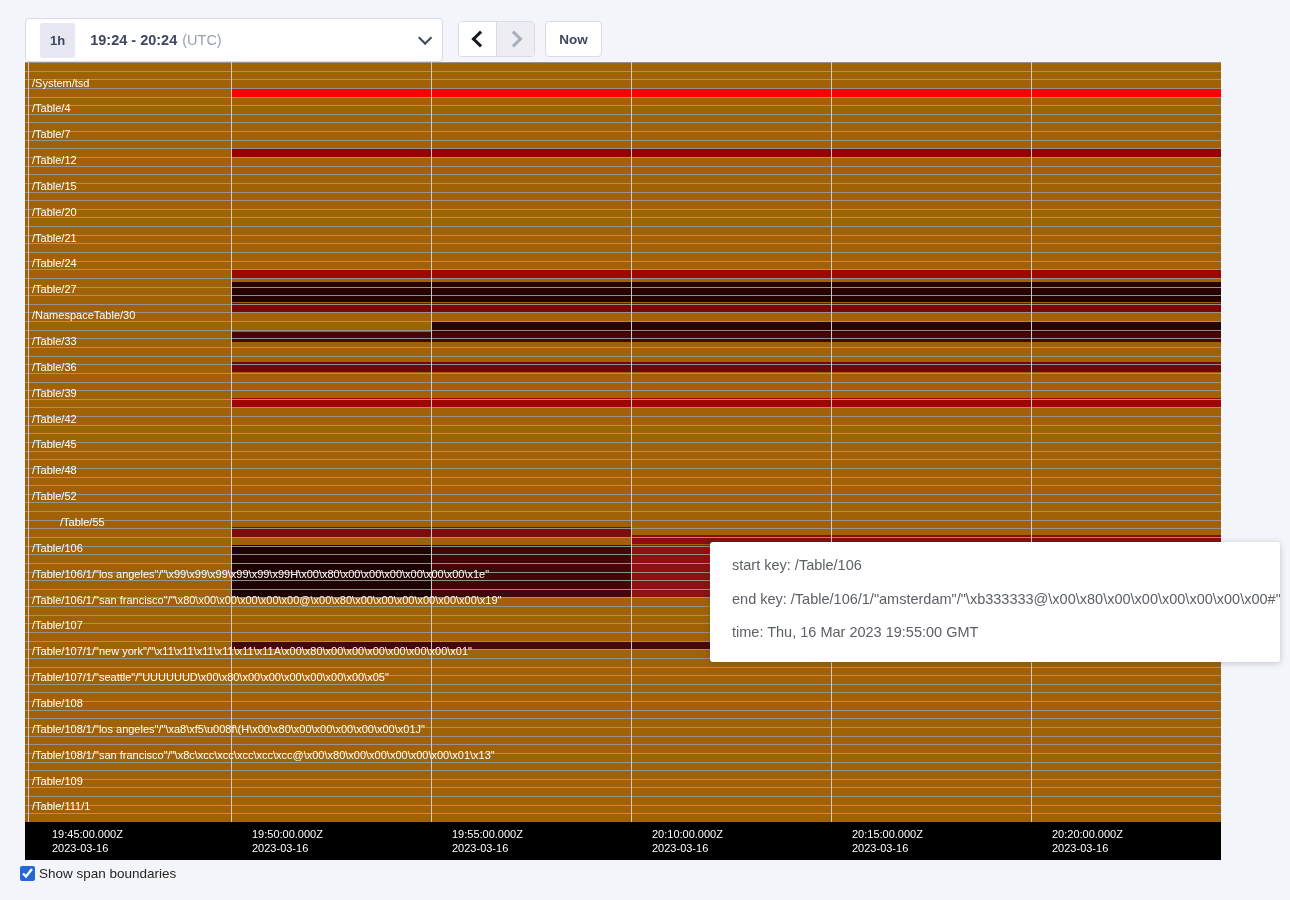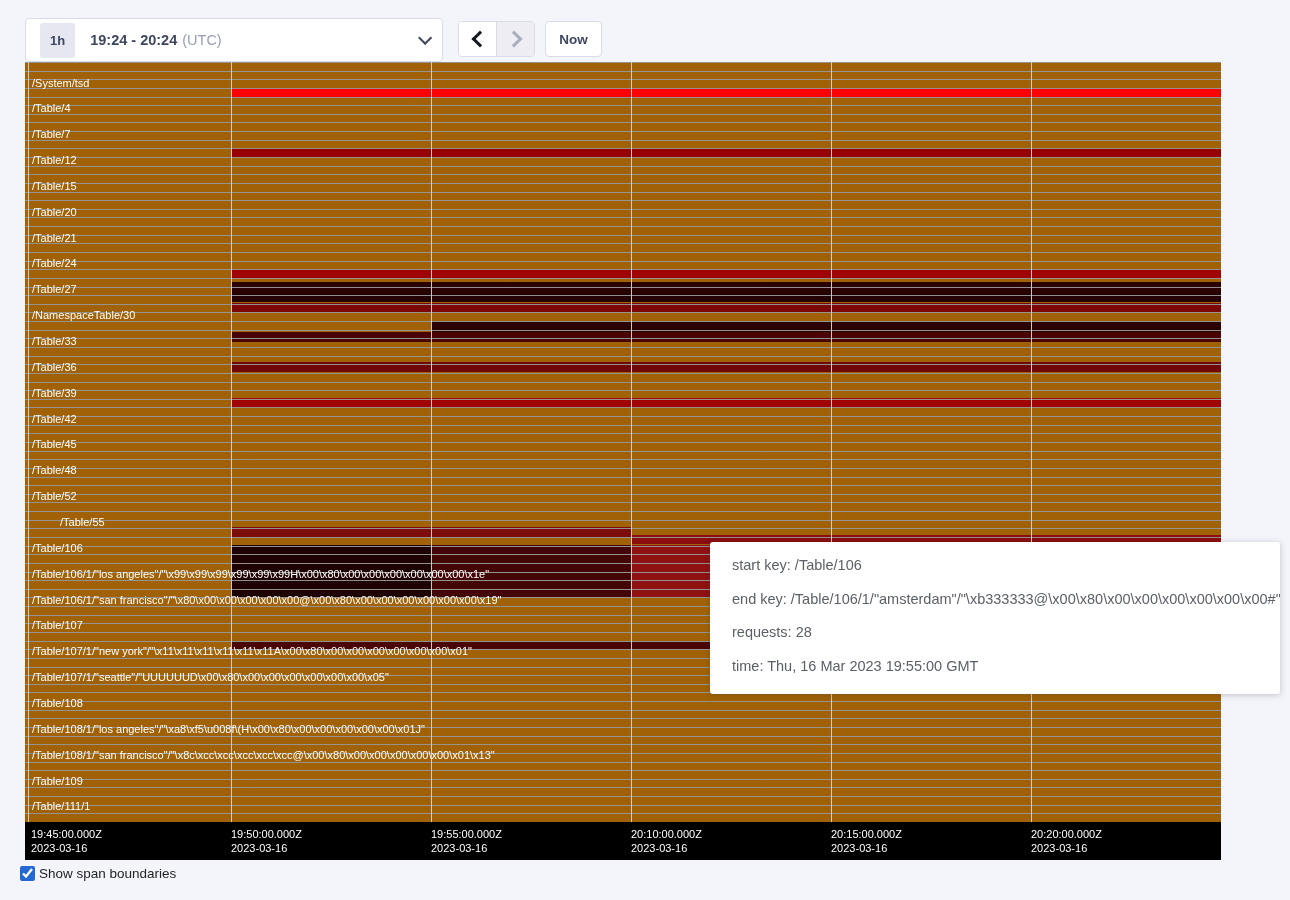--- a/index.html
+++ b/index.html
@@ -29,24 +29,24 @@
 
   
   .viz{position:absolute;left:25px;top:62px;width:1196px;height:798px;background:#a16207;}
   .grid{position:absolute;left:0;top:0;width:1196px;height:760px;overflow:hidden;cursor:crosshair;}
   .band{position:absolute;z-index:1;}
   .hlines{position:absolute;left:0;top:0;width:100%;height:100%;z-index:2;
     background:repeating-linear-gradient(to bottom,rgba(150,150,150,.95) 0 1px,transparent 1px 8.636px);}
   .vline{position:absolute;top:0;width:1px;height:760px;background:rgba(210,210,210,.95);z-index:3;}
   .row-label{position:absolute;left:7px;z-index:4;color:#fff;font-size:11px;line-height:11px;white-space:nowrap;}
   .axis{position:absolute;left:0;top:760px;width:1196px;height:38px;background:#000;z-index:4;}
-  .tick{position:absolute;top:5px;color:#fff;font-size:11px;line-height:14px;white-space:nowrap;}
+  .tick{position:absolute;top:5px;color:#fff;font-size:11px;line-height:14px;white-space:nowrap;margin-left:21px;}
 
   
-  .tooltip{position:absolute;left:710px;top:542px;width:570px;height:152px;background:#fff;border-radius:3px;
+  .tooltip{position:absolute;left:710px;top:542px;width:570px;height:120px;background:#fff;border-radius:3px;
     box-shadow:0 1px 6px rgba(40,40,60,.25);z-index:10;box-sizing:border-box;padding:7px 22px;overflow:hidden;}
   .tooltip p{margin:0;font-size:14.5px;line-height:33.5px;color:#5b5f66;white-space:nowrap;}
 
   
   .footer{position:absolute;left:20px;top:866px;display:flex;align-items:center;}
   .footer input{width:15px;height:15px;margin:0 4px 0 0;accent-color:#2468d3;cursor:pointer;}
   .footer label{font-size:13.5px;color:#242424;}
 </style>
 </head>
 <body>
@@ -149,20 +149,19 @@
       <div class="tick" style="left: 1006px;">
         <div>20:20:00.000Z</div>
         <div>2023-03-16</div>
       </div>
     </div>
 </div>
 
 <div class="tooltip">
     <p>start key: /Table/106</p>
     <p>end key: /Table/106/1/"amsterdam"/"\xb333333@\x00\x80\x00\x00\x00\x00\x00\x00#"</p>
-    <p>requests: 28</p>
     <p>time: Thu, 16 Mar 2023 19:55:00 GMT</p>
   </div>
 
 <div class="footer">
   <input type="checkbox" id="spanbounds" checked="" style="">
   <label for="spanbounds">Show span boundaries</label>
 </div>
 
 </body></html>

